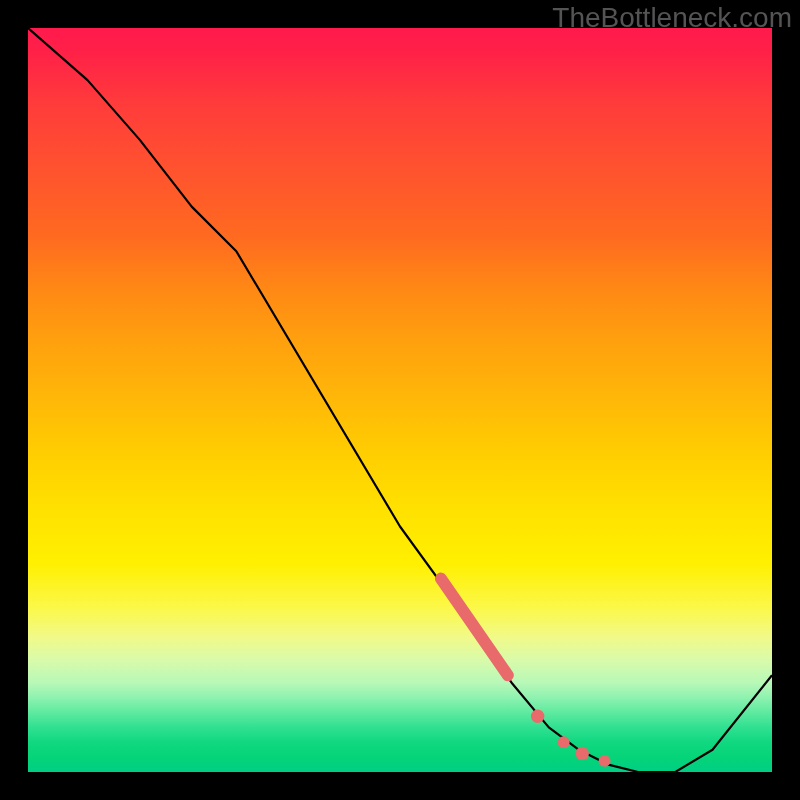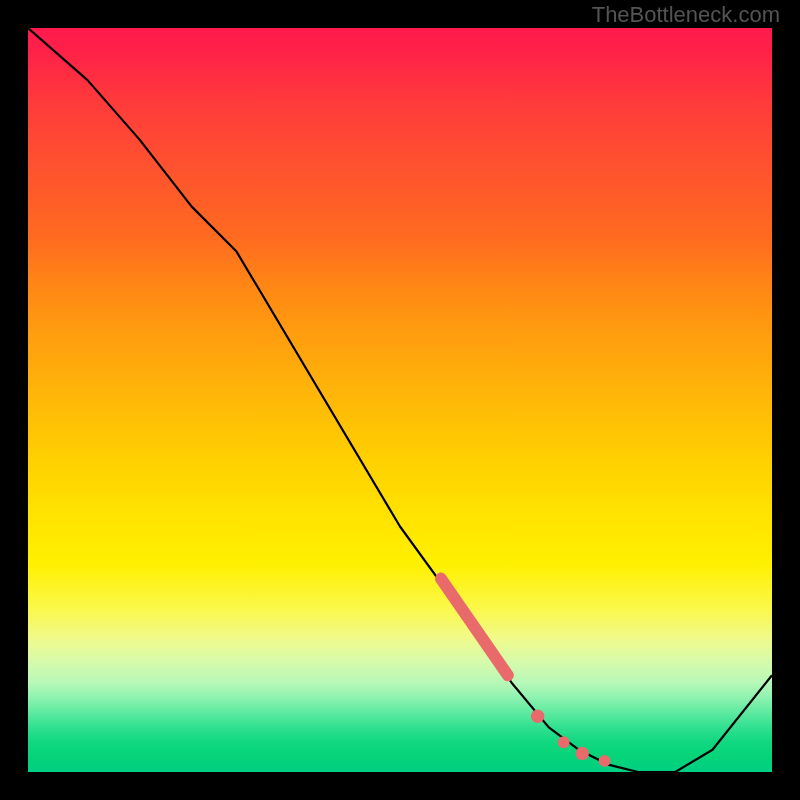--- a/index.html
+++ b/index.html
@@ -12,23 +12,23 @@
     font-family: Arial, sans-serif;
   }
   .container {
     position: relative;
     width: 800px;
     height: 800px;
   }
   .watermark {
     position: absolute;
     top: 2px;
-    right: 20px;
+    right: 8px;
     color: #545454;
-    font-size: 22px;
+    font-size: 28px;
     font-weight: normal;
     z-index: 10;
   }
   .plot-area {
     position: absolute;
     left: 28px;
     top: 28px;
     width: 744px;
     height: 744px;
     background: linear-gradient(to bottom,

